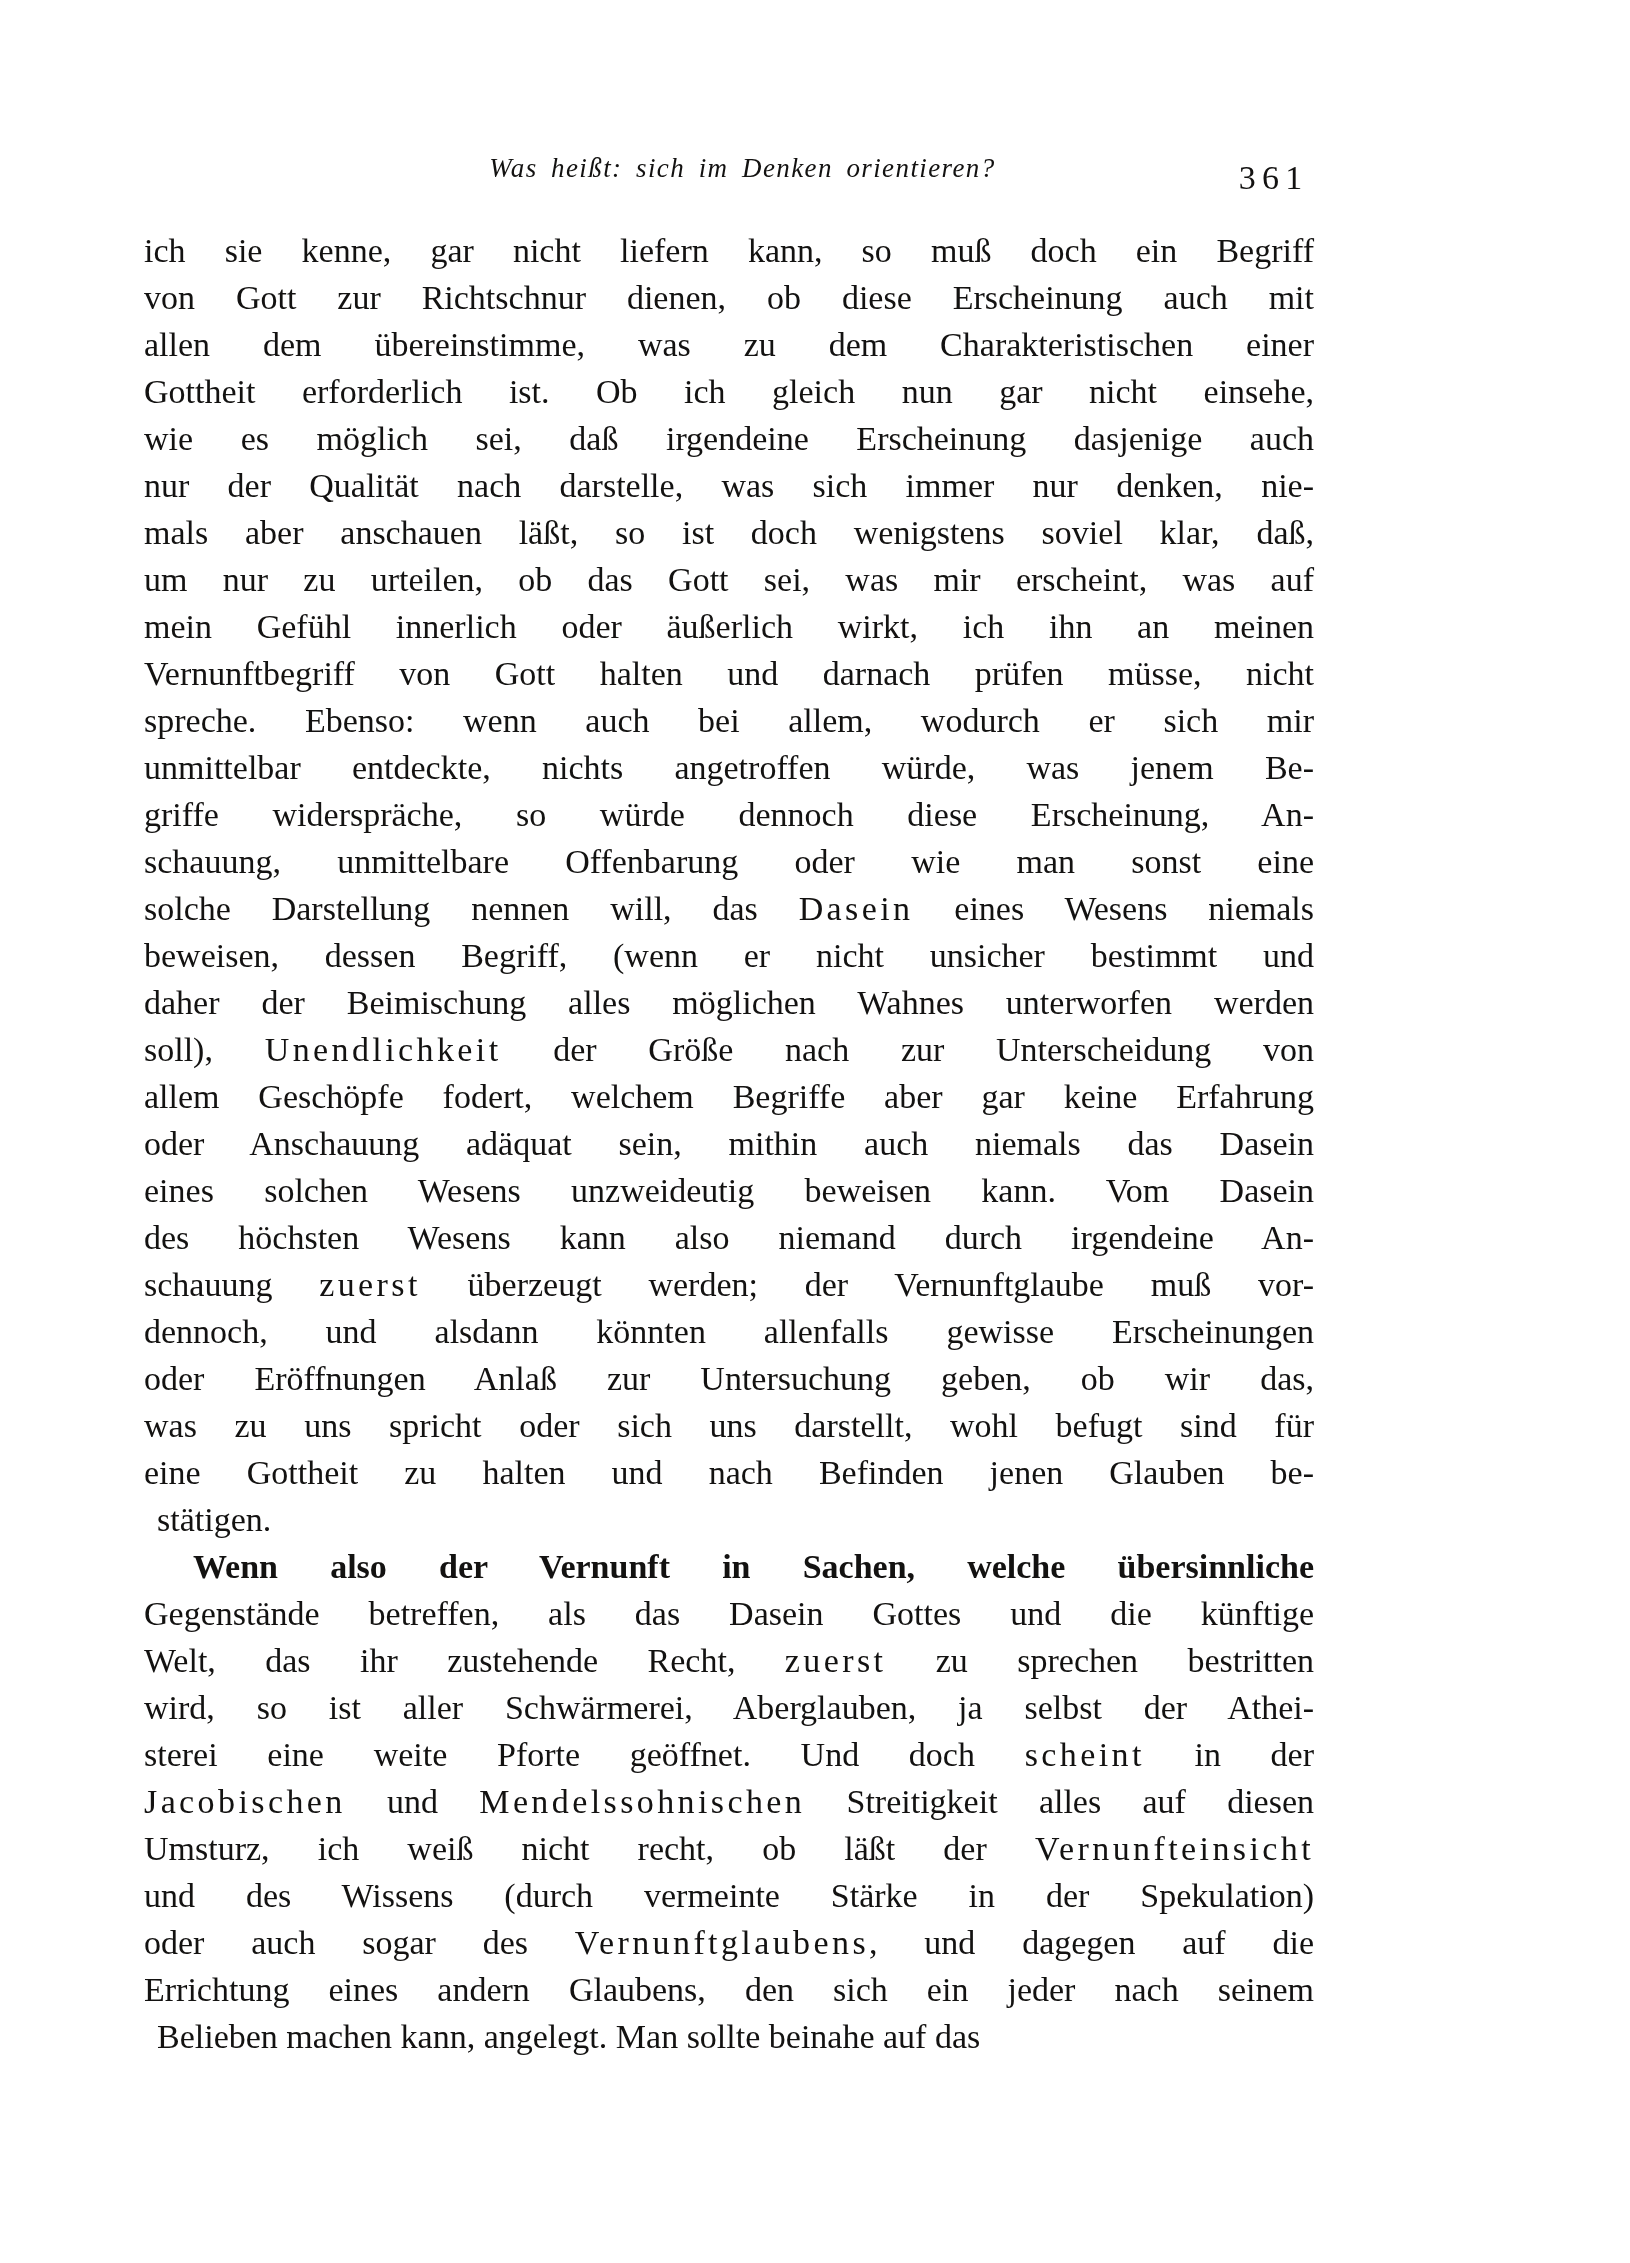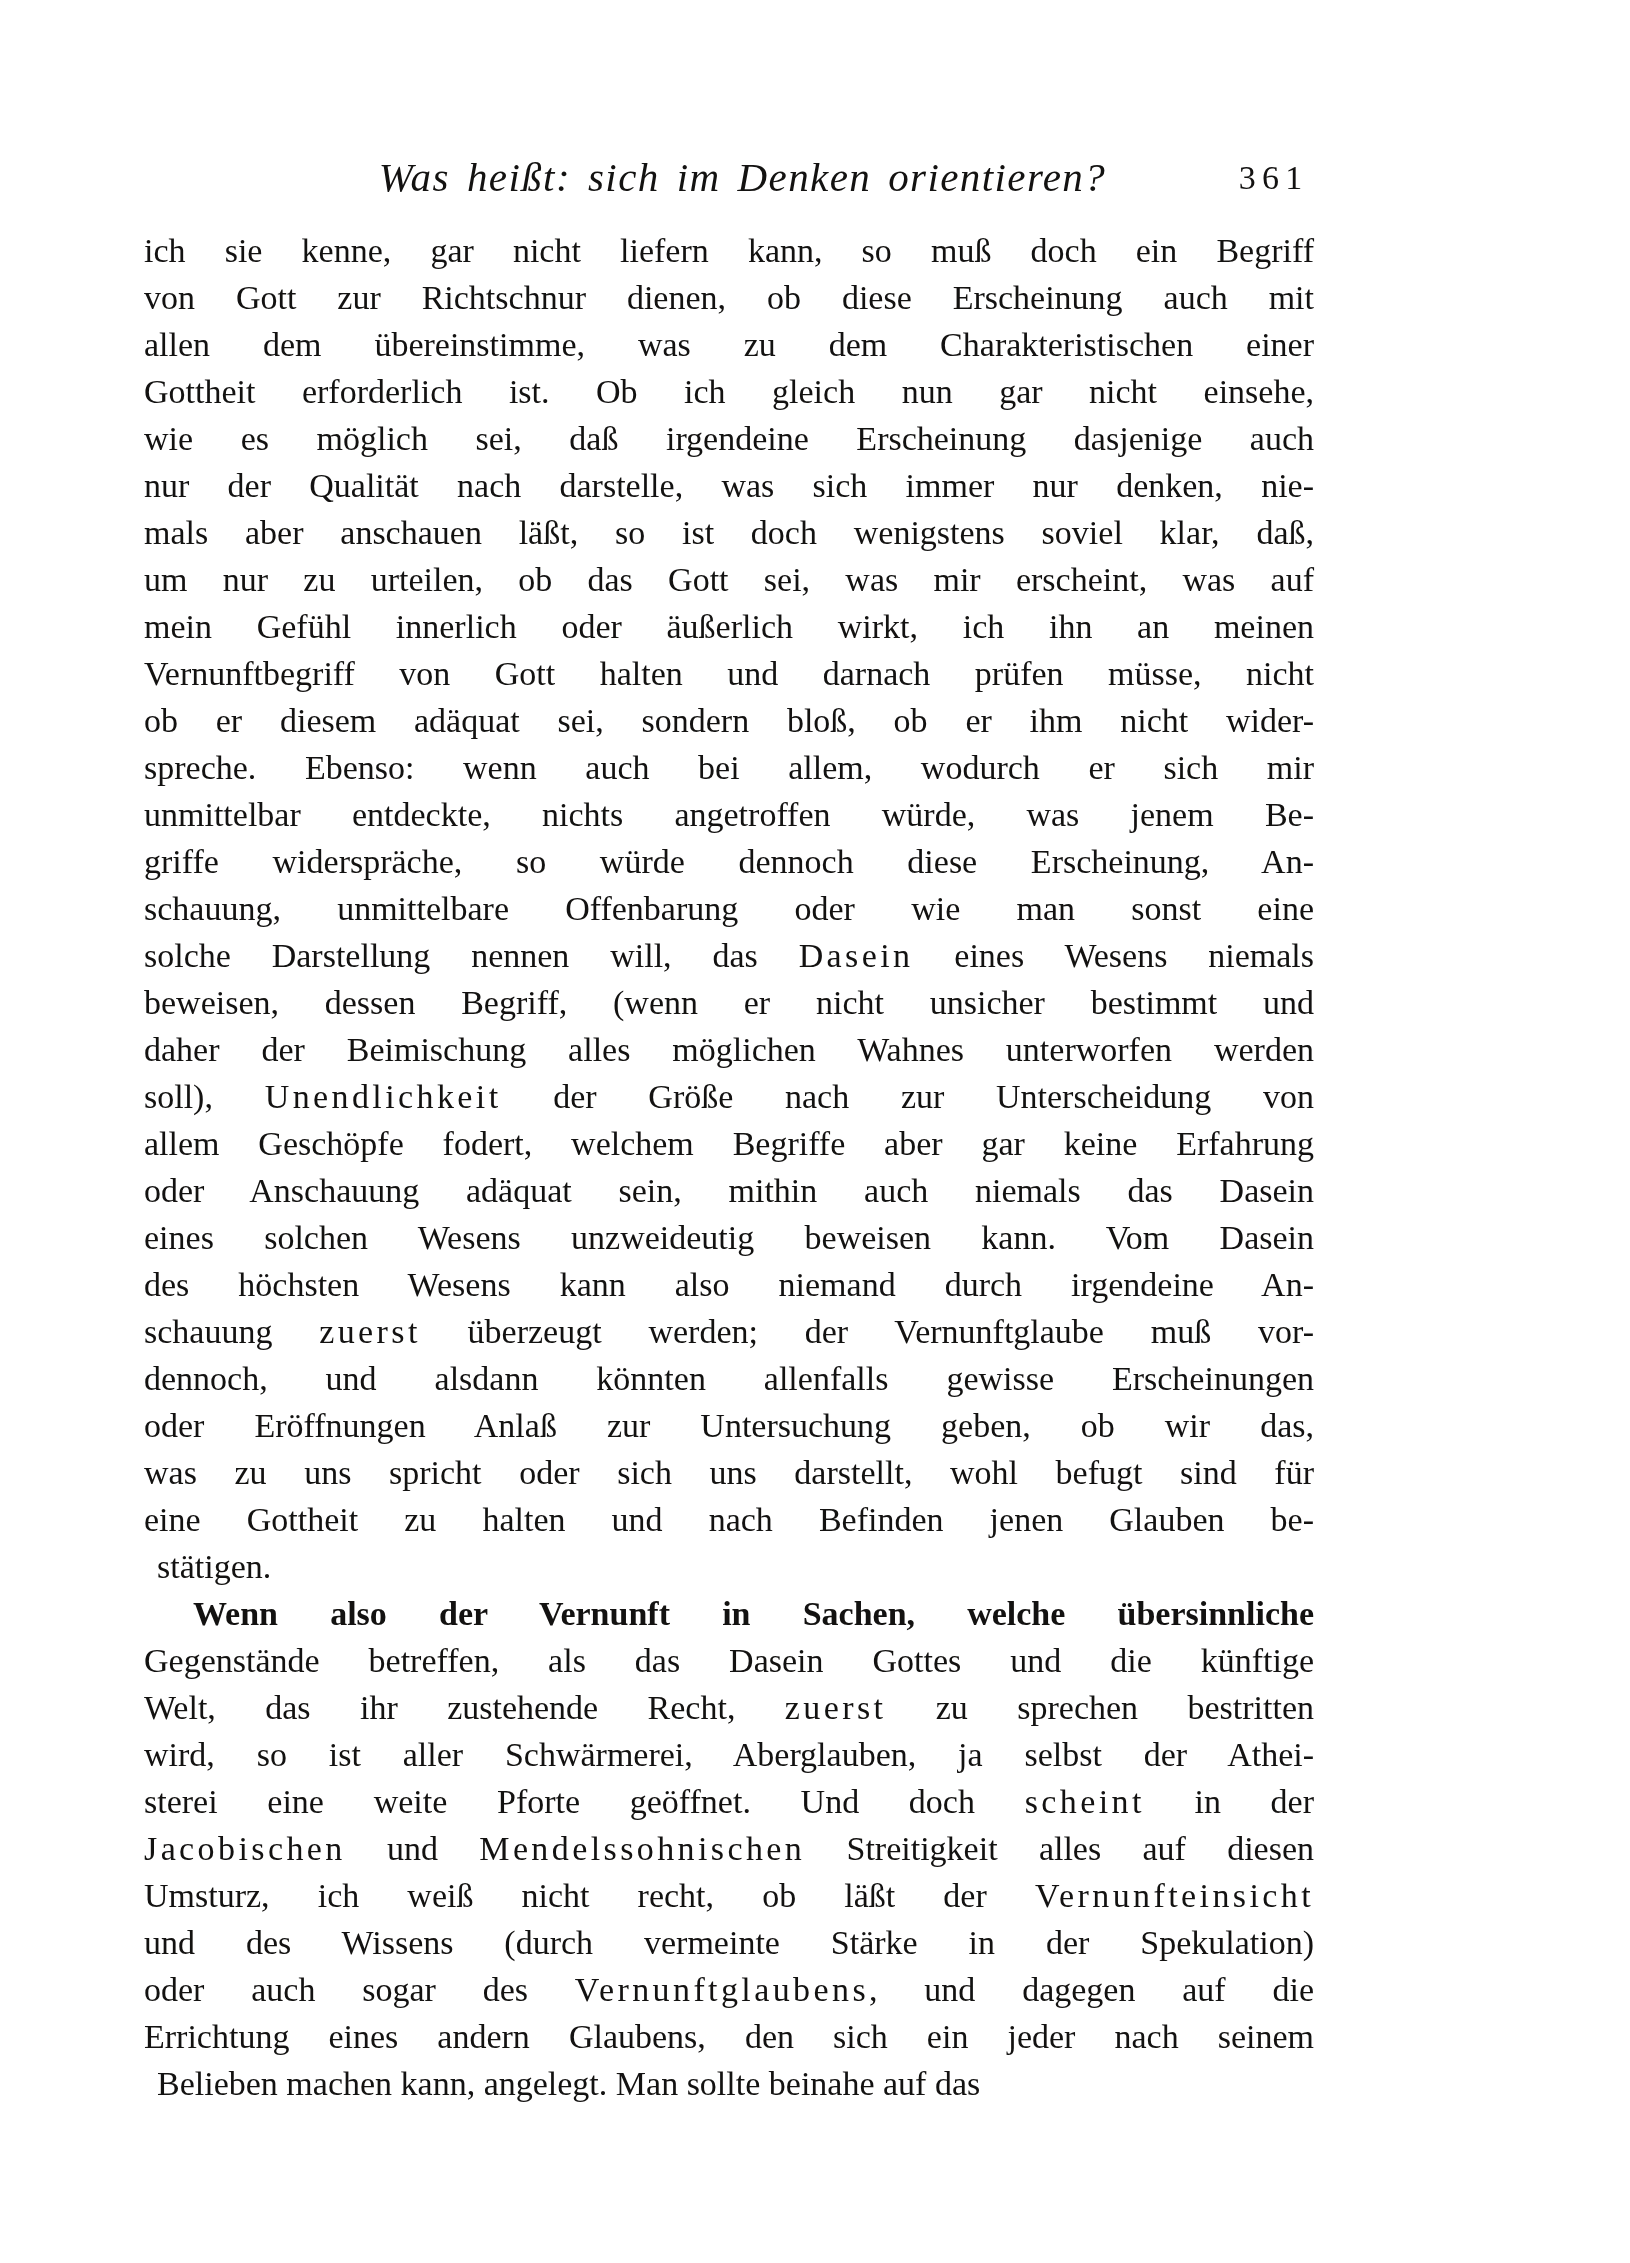--- a/index.html
+++ b/index.html
@@ -25,21 +25,21 @@
     position: absolute;
     left: 144px;
     top: 153px;
     width: 1170px;
     height: 63px;
   }
   .head-title {
     display: block;
     text-align: center;
     font-style: italic;
-    font-size: 41px;
+    font-size: 27px;
     letter-spacing: 1.4px;
     word-spacing: 5.4px;
     padding-left: 27px;
     white-space: nowrap;
   }
   .head-page-number {
     position: absolute;
     right: 5.4px;
     top: 6.3px;
     font-size: 34px;
@@ -91,21 +91,20 @@
       <div class="line"><span class="">ich sie kenne, gar nicht liefern kann, so muß doch ein Begriff</span></div>
       <div class="line"><span class="">von Gott zur Richtschnur dienen, ob diese Erscheinung auch mit</span></div>
       <div class="line"><span class="">allen dem übereinstimme, was zu dem Charakteristischen einer</span></div>
       <div class="line"><span class="">Gottheit erforderlich ist. Ob ich gleich nun gar nicht einsehe,</span></div>
       <div class="line"><span class="">wie es möglich sei, daß irgendeine Erscheinung dasjenige auch</span></div>
       <div class="line"><span class="">nur der Qualität nach darstelle, was sich immer nur denken, nie-</span></div>
       <div class="line"><span class="">mals aber anschauen läßt, so ist doch wenigstens soviel klar, daß,</span></div>
       <div class="line"><span class="">um nur zu urteilen, ob das Gott sei, was mir erscheint, was auf</span></div>
       <div class="line"><span class="">mein Gefühl innerlich oder äußerlich wirkt, ich ihn an meinen</span></div>
       <div class="line"><span class="">Vernunftbegriff von Gott halten und darnach prüfen müsse, nicht</span></div>
-      <div class="line"><span class="">ob er diesem adäquat sei, sondern bloß, ob er ihm nicht wider-</span></div>
       <div class="line"><span class="">spreche. Ebenso: wenn auch bei allem, wodurch er sich mir</span></div>
       <div class="line"><span class="">unmittelbar entdeckte, nichts angetroffen würde, was jenem Be-</span></div>
       <div class="line"><span class="">griffe widerspräche, so würde dennoch diese Erscheinung, An-</span></div>
       <div class="line"><span class="">schauung, unmittelbare Offenbarung oder wie man sonst eine</span></div>
       <div class="line"><span class="">solche Darstellung nennen will, das </span><span class="sperr">Dasein</span><span class=""> eines Wesens niemals</span></div>
       <div class="line"><span class="">beweisen, dessen Begriff, (wenn er nicht unsicher bestimmt und</span></div>
       <div class="line"><span class="">daher der Beimischung alles möglichen Wahnes unterworfen werden</span></div>
       <div class="line"><span class="">soll), </span><span class="sperr">Unendlichkeit</span><span class=""> der Größe nach zur Unterscheidung von</span></div>
       <div class="line"><span class="">allem Geschöpfe fodert, welchem Begriffe aber gar keine Erfahrung</span></div>
       <div class="line"><span class="">oder Anschauung adäquat sein, mithin auch niemals das Dasein</span></div>

